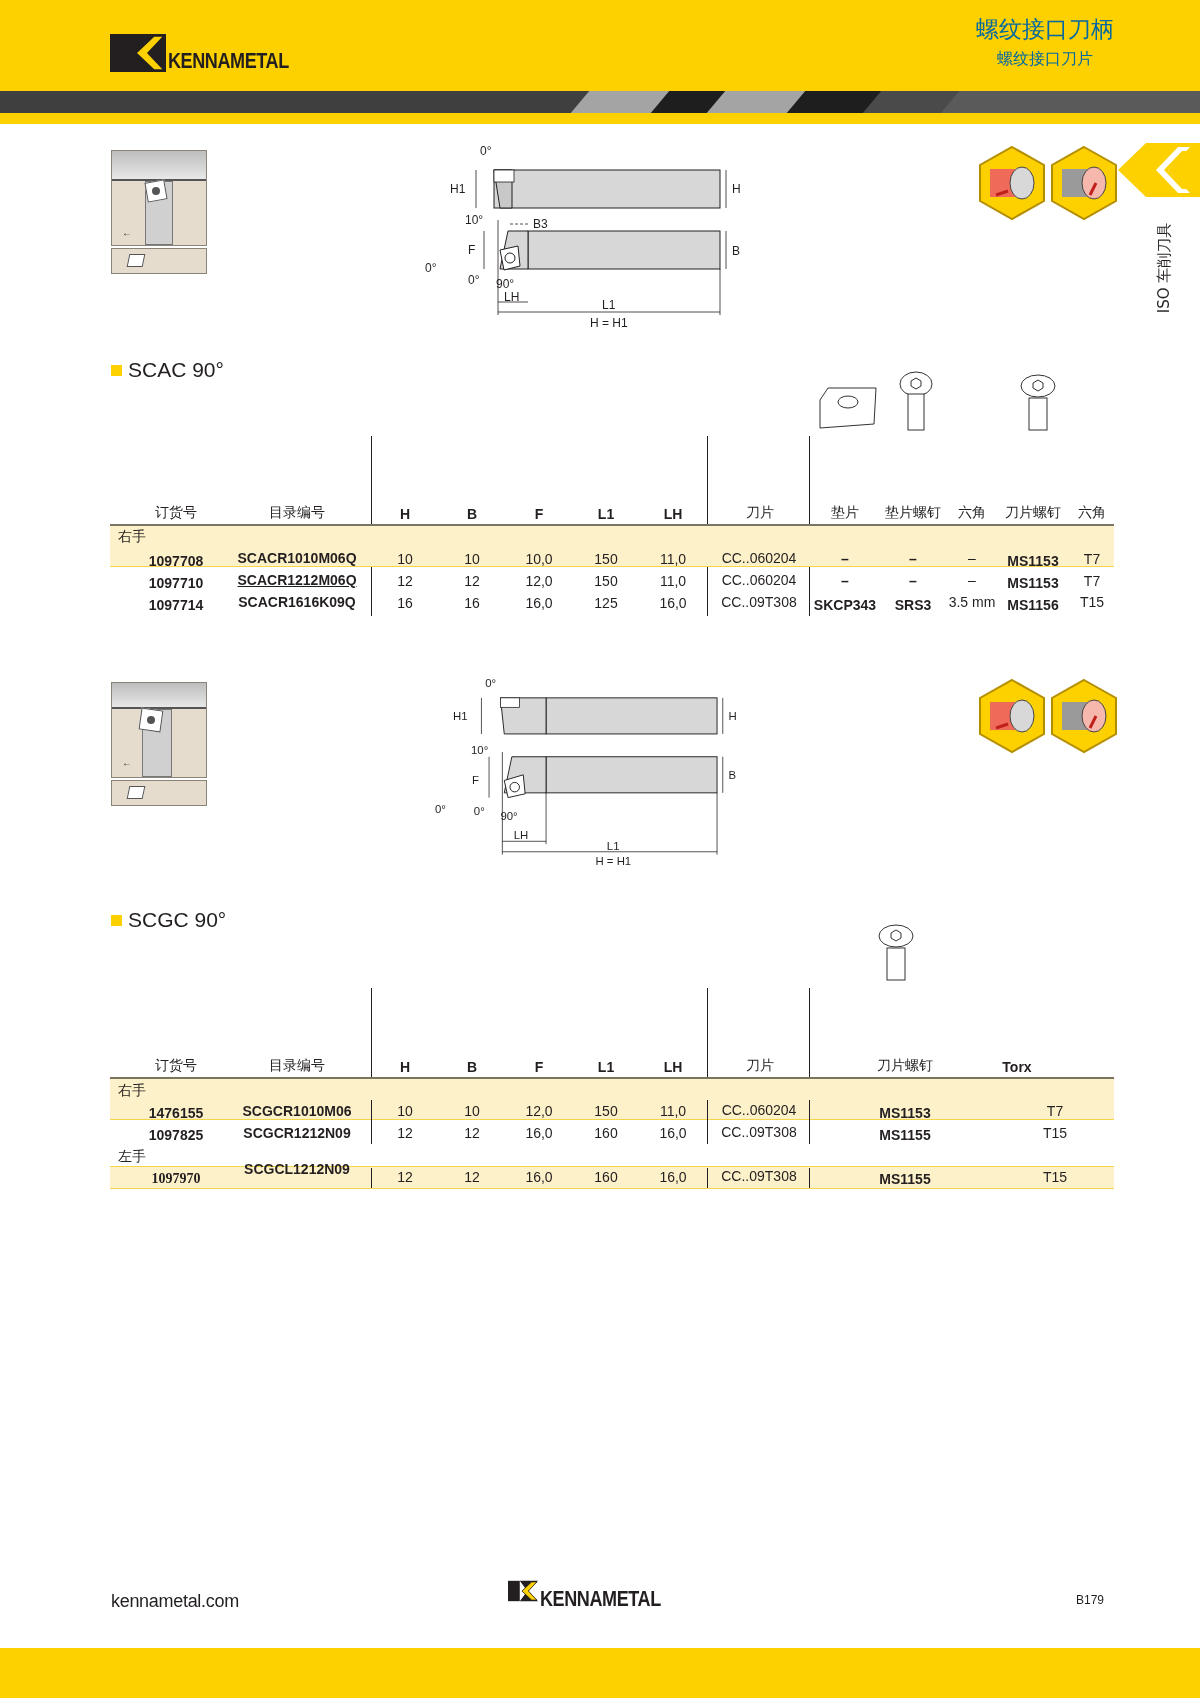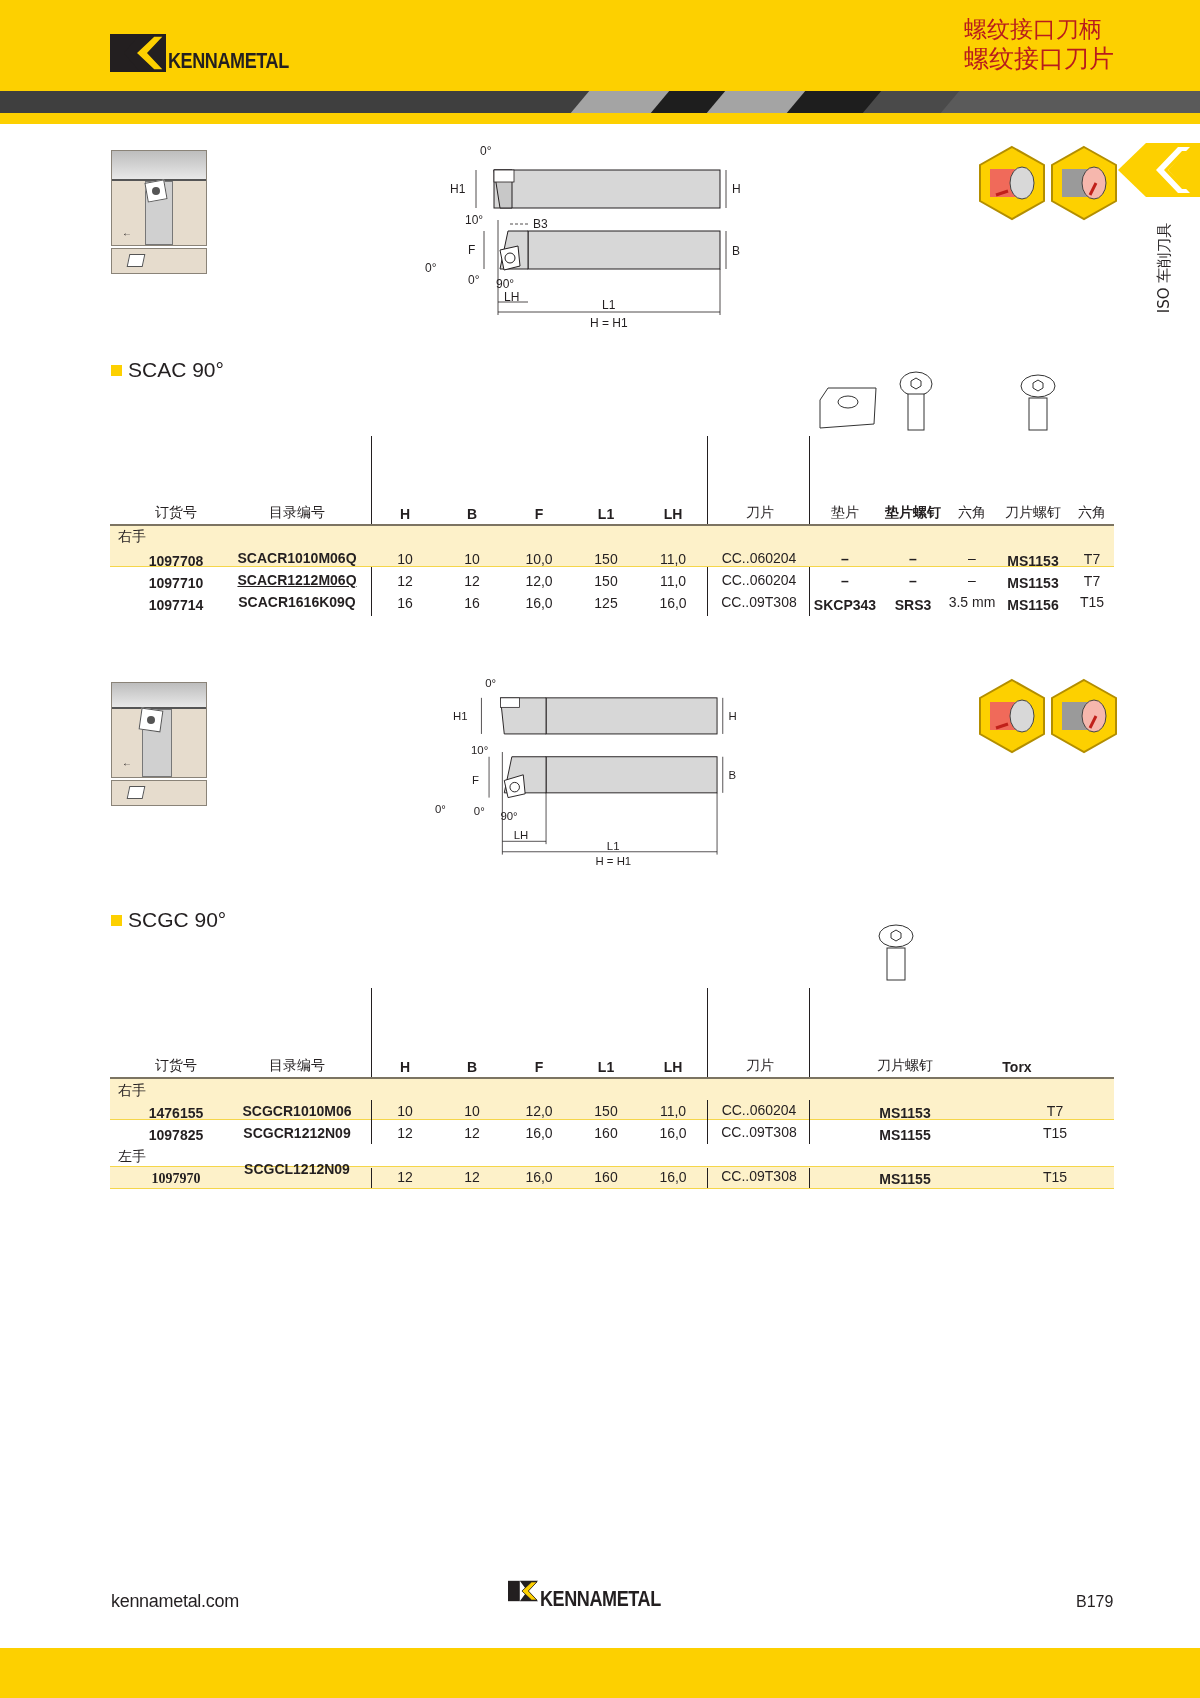--- a/index.html
+++ b/index.html
@@ -6,23 +6,23 @@
   body { width: 1200px; height: 1698px; background: #ffffff; position: relative; overflow: hidden;
          font-family: "Liberation Sans", "DejaVu Sans", sans-serif; color: #231f20; }
 
   
   .header { position: absolute; left: 0; top: 0; width: 1200px; height: 124px; background: #fdd000; }
   .stripe { position: absolute; left: 0; top: 91px; width: 1200px; height: 22px; background: #3f3f3f; overflow: hidden; }
   .stripe .seg { position: absolute; top: 0; height: 22px; transform: skewX(-40deg); }
   .logo { position: absolute; display: flex; align-items: flex-end; }
   .logo .kmark { width: 56px; height: 38px; position: relative; }
   .logo .word { font-family: "Liberation Sans", sans-serif; font-weight: bold; font-size: 22px; letter-spacing: -0.5px; color: #231f20; transform: scaleX(0.82); transform-origin: left bottom; margin-left: 2px; line-height: 1; }
-  .header-title { position: absolute; right: 86px; top: 14px; text-align: left; font-family: "DejaVu Sans", sans-serif; color: #b91c1c; }
+  .header-title { position: absolute; right: 86px; top: 14px; text-align: center; font-family: "DejaVu Sans", sans-serif; color: #0369a1; }
   .header-title .t1 { font-size: 23px; line-height: 30px; }
-  .header-title .t2 { font-size: 25px; line-height: 30px; font-family: Liberation Serif, serif; }
+  .header-title .t2 { font-size: 16px; line-height: 30px; font-family: Liberation Serif, serif; }
 
   
   .side-chevron { position: absolute; left: 1118px; top: 143px; width: 82px; height: 54px; }
   .side-label { position: absolute; left: 1152px; top: 216px; width: 24px; height: 104px; }
   .side-label span { position: absolute; left: 50%; top: 50%; transform: translate(-50%,-50%) rotate(-90deg); white-space: nowrap; font-size: 15px; font-family: "DejaVu Sans", sans-serif; color: #231f20; }
 
   
   .thumb { position: absolute; left: 111px; width: 96px; }
   .thumb .top { height: 96px; background: #e6dccd; border: 1px solid #8a8378; position: relative; }
   .thumb .bot { height: 26px; margin-top: 2px; background: #e6dccd; border: 1px solid #8a8378; position: relative; }
@@ -42,21 +42,21 @@
   .tbl .hdr.b { font-weight: bold; }
   .tbl .hdr-rule { position: absolute; left: 0; width: 1004px; height: 2px; background: #7c7462; }
   .tbl .band { position: absolute; left: 0; width: 1004px; background: #fdf1c9; }
   .tbl .rowline { position: absolute; left: 0; width: 1004px; height: 1px; background: #f5d64a; }
   .tbl .group { position: absolute; left: 8px; font-size: 14px; font-family: "DejaVu Sans", sans-serif; }
   .tbl .cell { position: absolute; font-size: 14px; text-align: center; white-space: nowrap; }
   .tbl .cell.b { font-weight: bold; }
 
   
   .footer-url { position: absolute; left: 111px; top: 1591px; font-size: 18px; color: #231f20; letter-spacing: -0.3px; }
-  .footer-page { position: absolute; left: 1076px; top: 1593px; font-size: 16px; color: #231f20; }
+  .footer-page { position: absolute; left: 1076px; top: 1593px; font-size: 12px; color: #231f20; }
   .footer-bar { position: absolute; left: 0; top: 1648px; width: 1200px; height: 50px; background: #fdd000; }
 </style>
 </head>
 <body>
 
 <div class="header">
   <div class="logo" style="left:110px; top:34px;">
     <svg class="kmark" viewBox="0 0 56 38">
       <rect x="0" y="0" width="56" height="38" fill="#231f20"></rect>
       <polygon points="16,0 56,0 36,19 56,38 16,38 34,19" fill="#231f20"></polygon>
@@ -180,21 +180,21 @@
 
   <div class="hdr" style="left:16px; top:68px; width:100px; font-family:'DejaVu Sans',sans-serif;">订货号</div>
   <div class="hdr" style="left:122px; top:68px; width:130px; font-family:'DejaVu Sans',sans-serif;">目录编号</div>
   <div class="hdr b" style="left:275px; top:70px; width:40px;">H</div>
   <div class="hdr b" style="left:342px; top:70px; width:40px;">B</div>
   <div class="hdr b" style="left:409px; top:70px; width:40px;">F</div>
   <div class="hdr b" style="left:476px; top:70px; width:40px;">L1</div>
   <div class="hdr b" style="left:543px; top:70px; width:40px;">LH</div>
   <div class="hdr" style="left:610px; top:68px; width:80px; font-family:'DejaVu Sans',sans-serif;">刀片</div>
   <div class="hdr" style="left:702px; top:68px; width:66px; font-family:'DejaVu Sans',sans-serif;">垫片</div>
-  <div class="hdr" style="left:768px; top:68px; width:70px; font-family:'DejaVu Sans',sans-serif;font-weight:bold;">垫片螺钉</div>
+  <div class="hdr" style="left:768px; top:68px; width:70px; font-family:'DejaVu Sans',sans-serif;">垫片螺钉</div>
   <div class="hdr" style="left:838px; top:68px; width:48px; font-family:'DejaVu Sans',sans-serif;">六角</div>
   <div class="hdr" style="left:886px; top:68px; width:74px; font-family:'DejaVu Sans',sans-serif;">刀片螺钉</div>
   <div class="hdr" style="left:960px; top:68px; width:44px; font-family:'DejaVu Sans',sans-serif;">六角</div>
 
   <div class="hdr-rule" style="top:88px;"></div>
   <div class="band" style="top:90px; height:40px;"></div>
   <div class="rowline" style="top:130px;"></div>
   <div class="group" style="top:92px;">右手</div>
 
   <div>

